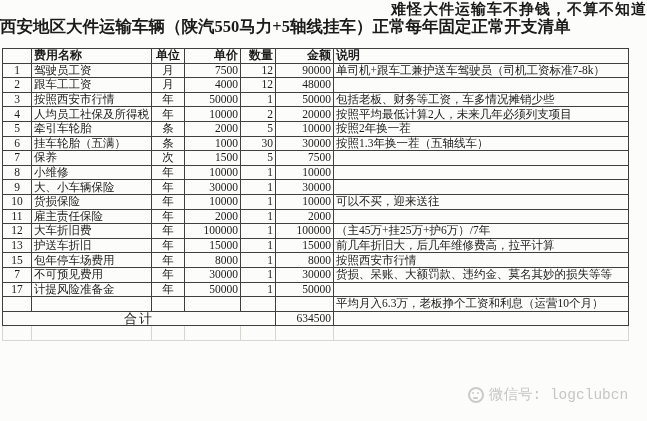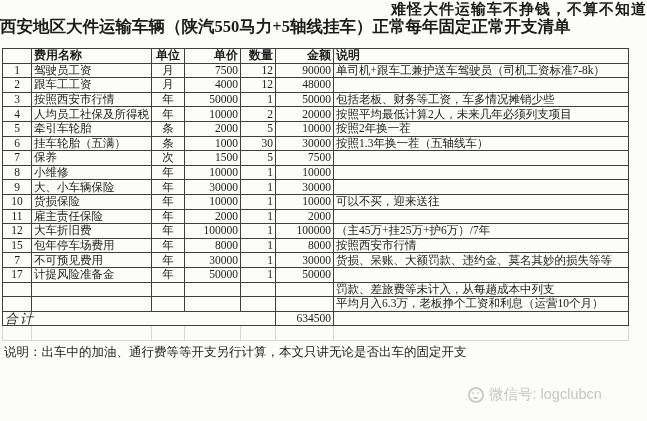--- a/index.html
+++ b/index.html
@@ -22,27 +22,27 @@
     font-size:11.5px;overflow:hidden;white-space:nowrap;font-weight:normal;
   }
   th{font-weight:bold;text-align:center;font-size:12px;}
   .c0{width:24px;text-align:center;}
   .c1{width:115px;text-align:left;}
   .c2{width:28px;text-align:center;}
   .c3{width:51px;text-align:right;}
   .c4{width:30px;text-align:right;}
   .c5{width:53px;text-align:right;}
   .c6{text-align:left;}
-  .total-label{text-align:left;font-size:13px;letter-spacing:2px;font-style:italic;}
+  .total-label{text-align:center;font-size:13px;letter-spacing:2px;}
   .ghost td{border-color:#d7d7d2;}
   .notes{margin-top:3px;margin-left:4px;font-size:12.5px;line-height:17px;white-space:nowrap;}
   .notes .indent{padding-left:53px;}
   .watermark{
     position:absolute;left:468px;top:385px;color:#c6c6c4;font-size:14.5px;
-    font-family:Liberation Sans, sans-serif;white-space:nowrap;display:flex;align-items:center;
+    font-family:Liberation Mono, monospace;white-space:nowrap;display:flex;align-items:center;
   }
   .wm-icon{
     display:inline-block;width:12px;height:12px;border:2px solid #cbcbc9;border-radius:50%;
     position:relative;margin-right:5px;flex:0 0 auto;
   }
   .wm-icon::before{
     content:"";position:absolute;left:2px;top:3px;width:2px;height:2px;background:#cbcbc9;
     border-radius:50%;box-shadow:5px 0 0 #cbcbc9;
   }
   .wm-icon::after{
@@ -171,20 +171,29 @@
       <tr>
         <td class="c0">12</td>
         <td class="c1">大车折旧费</td>
         <td class="c2">年</td>
         <td class="c3">100000</td>
         <td class="c4">1</td>
         <td class="c5">100000</td>
         <td class="c6">（主45万+挂25万+护6万）/7年</td>
       </tr>
       <tr>
+        <td class="c0">13</td>
+        <td class="c1">护送车折旧</td>
+        <td class="c2">年</td>
+        <td class="c3">15000</td>
+        <td class="c4">1</td>
+        <td class="c5">15000</td>
+        <td class="c6">前几年折旧大，后几年维修费高，拉平计算</td>
+      </tr>
+      <tr>
         <td class="c0">15</td>
         <td class="c1">包年停车场费用</td>
         <td class="c2">年</td>
         <td class="c3">8000</td>
         <td class="c4">1</td>
         <td class="c5">8000</td>
         <td class="c6">按照西安市行情</td>
       </tr>
       <tr>
         <td class="c0">7</td>
@@ -196,29 +205,20 @@
         <td class="c6">货损、呆账、大额罚款、违约金、莫名其妙的损失等等</td>
       </tr>
       <tr>
         <td class="c0">17</td>
         <td class="c1">计提风险准备金</td>
         <td class="c2">年</td>
         <td class="c3">50000</td>
         <td class="c4">1</td>
         <td class="c5">50000</td>
         <td class="c6"></td>
-      </tr>
-      <tr>
-        <td class="c0"></td>
-        <td class="c1"></td>
-        <td class="c2"></td>
-        <td class="c3"></td>
-        <td class="c4"></td>
-        <td class="c5"></td>
-        <td class="c6">罚款、差旅费等未计入，从每趟成本中列支</td>
       </tr>
       <tr>
         <td class="c0"></td>
         <td class="c1"></td>
         <td class="c2"></td>
         <td class="c3"></td>
         <td class="c4"></td>
         <td class="c5"></td>
         <td class="c6">平均月入6.3万，老板挣个工资和利息（运营10个月）</td>
       </tr>
@@ -233,19 +233,18 @@
         <td class="c2"></td>
         <td class="c3"></td>
         <td class="c4"></td>
         <td class="c5"></td>
         <td class="c6"></td>
       </tr>
     </tbody>
 </table>
 
 <div class="notes">
-  <div><span>说明：</span><span>出车中的加油、通行费等等开支另行计算，本文只讲无论是否出车的固定开支</span></div>
 </div>
 
 <div class="watermark">
   <span class="wm-icon"></span>
   <span>微信号: logclubcn</span>
 </div>
 
 </body></html>

